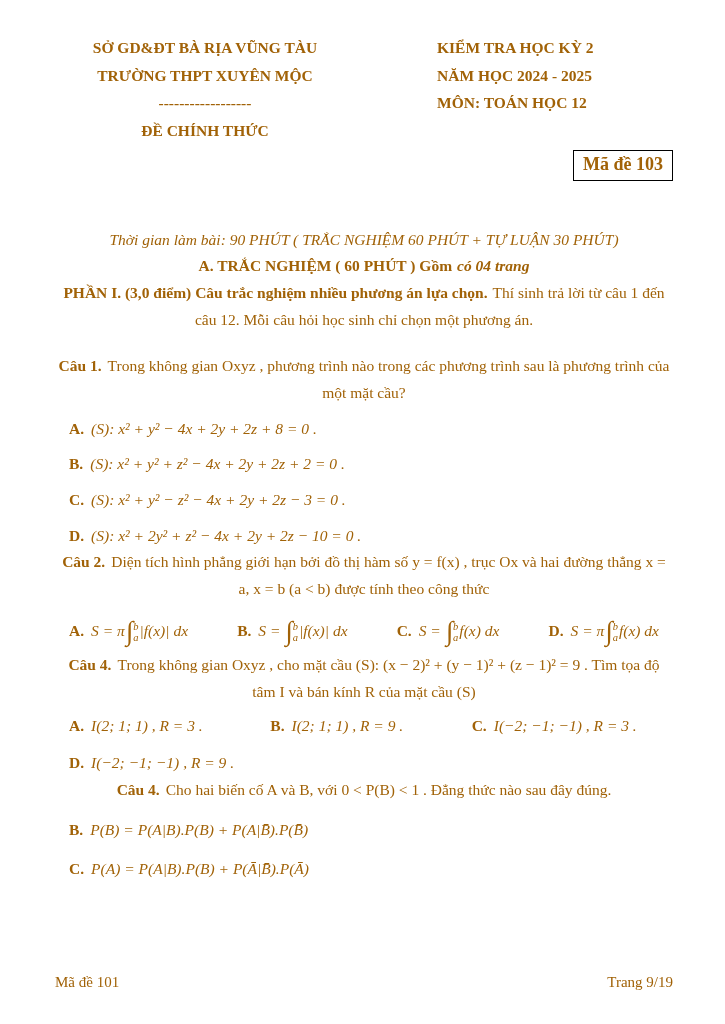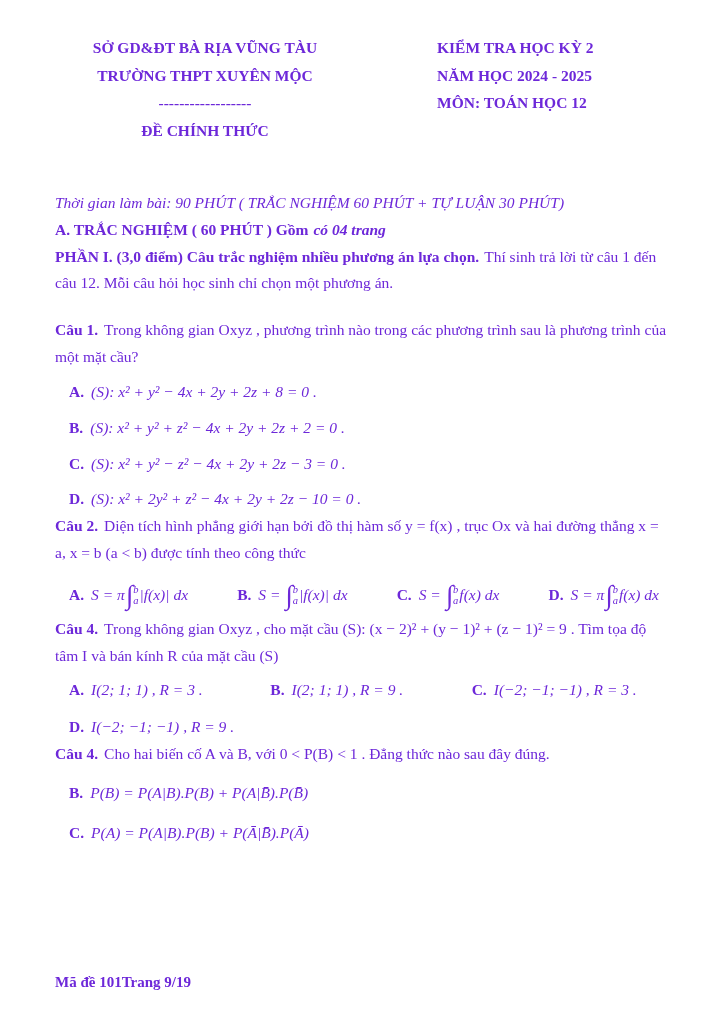--- a/index.html
+++ b/index.html
@@ -2,28 +2,28 @@
 <html><head>
 <meta charset="utf-8">
 <style>
   * { box-sizing: border-box; }
   html, body { margin: 0; padding: 0; background: #ffffff; }
   .page {
     position: relative;
     width: 725px; height: 1024px;
     margin: 0 auto;
     background: #ffffff;
-    color: #6d28d9;
+    color: #a16207;
     font-family: "Liberation Serif", "DejaVu Serif", serif;
     font-size: 15.5px;
     line-height: 1.72;
     padding: 34px 52px 0 55px;
     overflow: hidden;
   }
-  p { margin: 0; }
+  p { margin: 0; text-align: center; }
   .bold { font-weight: bold; }
   .italic { font-style: italic; }
 
   .header { display: flex; justify-content: space-between; font-weight: bold; }
   .header-left  { width: 300px; text-align: center; line-height: 1.78; }
   .header-right { width: 236px; text-align: left;  line-height: 1.78; }
 
   .exam-code-row { text-align: right; margin-top: 6px; }
   .exam-code-box {
     display: inline-block;
@@ -58,23 +58,22 @@
   .int-bounds .ub { align-self: flex-start; margin-top: -3px; }
   .int-bounds .lb { align-self: flex-start; margin-bottom: -3px; }
 
   .options-grid {
     display: grid; grid-template-columns: 1fr 1fr 1fr;
     row-gap: 11px; padding-left: 14px; margin-top: 7px;
   }
 
   .footer {
     position: absolute; left: 55px; right: 52px; bottom: 28px;
-    display: flex; justify-content: flex-start;
+    display: flex; justify-content: space-between;
     font-size: 15px;
-    font-weight: bold;
   }
 </style>
 </head>
 <body>
 
 <div class="page">
 
   <div class="header">
     <div class="header-left">
       <div>SỞ GD&amp;ĐT BÀ RỊA VŨNG TÀU</div>
@@ -82,20 +81,23 @@
       <div>------------------</div>
       <div>ĐỀ CHÍNH THỨC</div>
     </div>
     <div class="header-right">
       <div>KIỂM TRA HỌC KỲ 2</div>
       <div>NĂM HỌC 2024 - 2025</div>
       <div>MÔN: TOÁN HỌC 12</div>
     </div>
   </div>
 
+  <div class="exam-code-row">
+    <span class="exam-code-box">Mã đề 103</span>
+  </div>
 
   <div class="intro">
     <p class="italic">Thời gian làm bài: 90 PHÚT ( TRẮC NGHIỆM 60 PHÚT + TỰ LUẬN 30 PHÚT)</p>
     <p>
       <span class="bold">A. TRẮC NGHIỆM ( 60 PHÚT )  Gồm</span><span class="bold italic sep">có 04 trang</span>
     </p>
     <p>
       <span class="bold">PHẦN I. (3,0 điểm) Câu trắc nghiệm nhiều phương án lựa chọn.</span><span class="sep">Thí sinh trả lời từ câu 1 đến câu 12. Mỗi câu hỏi học sinh chỉ chọn một phương án.</span>
     </p>
   </div>

